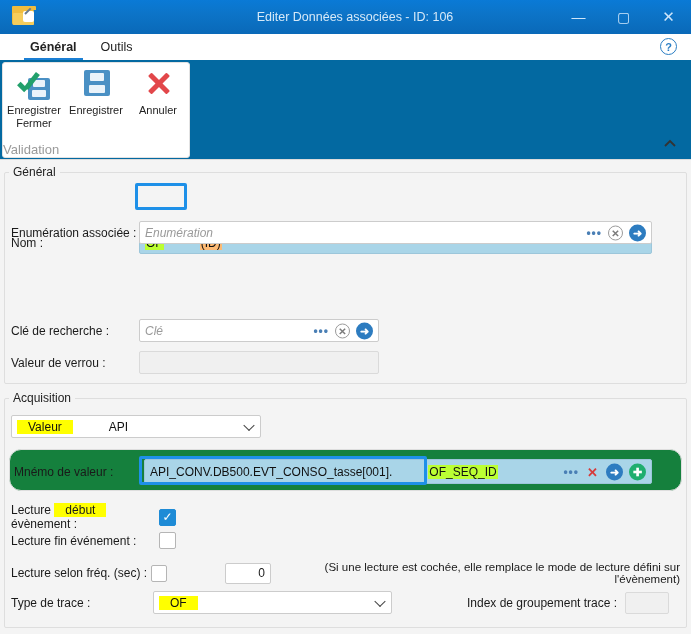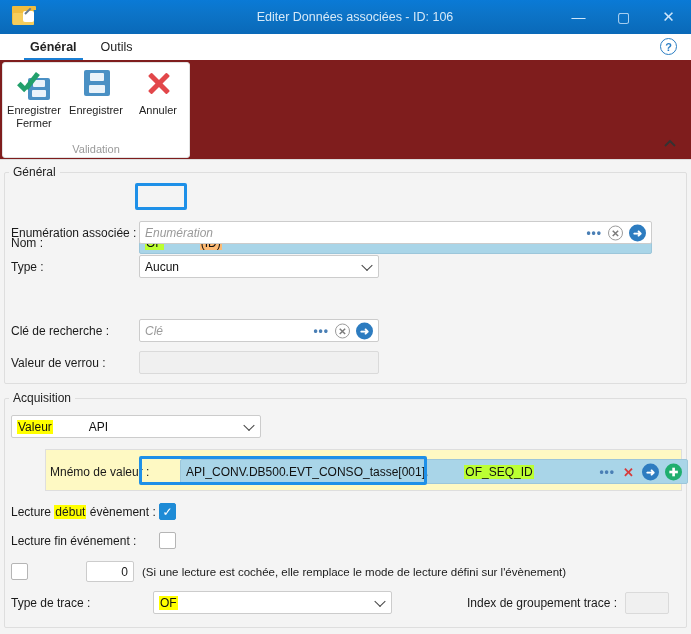--- a/index.html
+++ b/index.html
@@ -110,21 +110,21 @@
     border: 1.6px solid #2a7ec4;
     color: #2a7ec4;
     font-size: 11px; font-weight: bold;
     display: flex; align-items: center; justify-content: center;
     background: #fff;
   }
 
   
   .ribbon {
     height: 100px;
-    background: #7f1d1d;
+    background: #0369a1;
     border-bottom: 1px solid #dcdcdc;
     display: flex;
     position: relative;
     padding: 2px 0 0 2px;
     flex: 0 0 100px;
   }
   .ribbon-group {
     width: 188px;
     height: 96px;
     border: 1px solid #e2e2e2;
@@ -144,22 +144,21 @@
     width: 60px;
     display: flex; flex-direction: column; align-items: center;
     font-size: 11px; color: #222;
     text-align: center;
     line-height: 13px;
   }
   .ri-icon { width: 34px; height: 34px; position: relative; margin-bottom: 3px; }
   .ri-label { white-space: pre-line; }
   .group-title {
     height: 15px; line-height: 15px;
-    text-align: center;
-    font-size: 11px; color: #9a9a9a; margin-top: 8px;
+    font-size: 13px; color: #9a9a9a; margin-top: 8px;
   }
   
   .floppy {
     position: absolute; right: 1px; bottom: 1px;
     width: 22px; height: 22px;
     background: #4a90c4; border-radius: 2px;
   }
   .floppy::before {
     content:''; position:absolute; left: 5px; top: 2px;
     width: 12px; height: 7px; background: #eaf3fa; border-radius: 1px;
@@ -247,21 +246,21 @@
   .fld .ph { color: #9a9a9a; font-style: italic; }
   .fld.sel {
     background: #a9d5e8; border-color: #9cc6da;
   }
   .dd-arrow {
     position: absolute; right: 7px; top: 50%;
     width: 8px; height: 8px;
     border-right: 1.6px solid #444; border-bottom: 1.6px solid #444;
     transform: translateY(-70%) rotate(45deg);
   }
-  .hl-yellow { background: #ffff00; padding: 0 1px; }
+  .hl-yellow { background: #ffff00; padding: 0 11px; }
   .hl-green  { background: #bbff33; padding: 0 1px; }
   .hl-cyan   { background: #fdba74; padding: 0 1px; }
 
   .selbox {
     position: absolute;
     border: 3px solid #1e90e8;
     border-radius: 2px;
     pointer-events: none;
   }
 
@@ -290,23 +289,22 @@
     width: 48px; height: 21px;
     background: #fff; border: 1px solid #cccccc; border-radius: 2px;
     font-size: 12px; display: flex; align-items: center;
     justify-content: flex-end; padding-right: 5px;
   }
   .note { font-size: 11.5px; color: #1a1a1a; }
 
   .inner-panel {
     position: absolute;
     border: 1px solid #dedede;
-    background: #fef9c3;
-    border-radius: 0;
-    margin-left: 36px;
+    background: #15803d;
+    border-radius: 12px;
   }
 </style>
 </head>
 <body>
 
 <div class="window">
 
   <div class="titlebar">
     <div class="app-icon">
       <div class="folder">
@@ -382,27 +380,20 @@
         <div class="fld" style="width:513px; height:23px;">
           <span class="ph">Enumération</span>
           <div class="acts">
             <span class="ic-ellipsis">•••</span>
             <span class="ic-circ ic-x-grey">✕</span>
             <span class="ic-circ ic-arrow-blue big">➜</span>
           </div>
         </div>
       </div>
 
-      <div class="row" style="top:82px; left:6px;">
-        <div class="lbl" style="width:128px;">Type :</div>
-        <div class="fld" style="width:240px; height:23px;">
-          <span>Aucun</span>
-          <span class="dd-arrow"></span>
-        </div>
-      </div>
 
 
       <div class="row" style="top:146px; left:6px;">
         <div class="lbl" style="width:128px;">Clé de recherche :</div>
         <div class="fld" style="width:240px; height:23px;">
           <span class="ph">Clé</span>
           <div class="acts">
             <span class="ic-ellipsis">•••</span>
             <span class="ic-circ ic-x-grey">✕</span>
             <span class="ic-circ ic-arrow-blue big">➜</span>
@@ -452,20 +443,21 @@
             <span>✓</span>
           </div>
       </div>
 
       <div class="row" style="top:133px; left:6px;">
         <div class="lbl" style="width:148px;">Lecture fin événement :</div>
         <div class="chk"></div>
       </div>
 
       <div class="row" style="top:162px; left:6px; right:6px;">
+        <div class="lbl" style="width:148px;">Lecture selon fréq. (sec) :</div>
         <div class="chk"></div>
         <div class="num-fld" style="margin-left:58px;">0</div>
         <div class="note" style="margin-left:8px;text-align:right;">(Si une lecture est cochée, elle remplace le mode de lecture défini sur l'évènement)</div>
       </div>
 
       <div class="row" style="top:192px; left:6px; right:6px;">
         <div class="lbl" style="width:142px;">Type de trace :</div>
         <div class="fld" style="width:239px; height:23px;">
           <span class="hl-yellow">OF</span>
           <span class="dd-arrow"></span>

